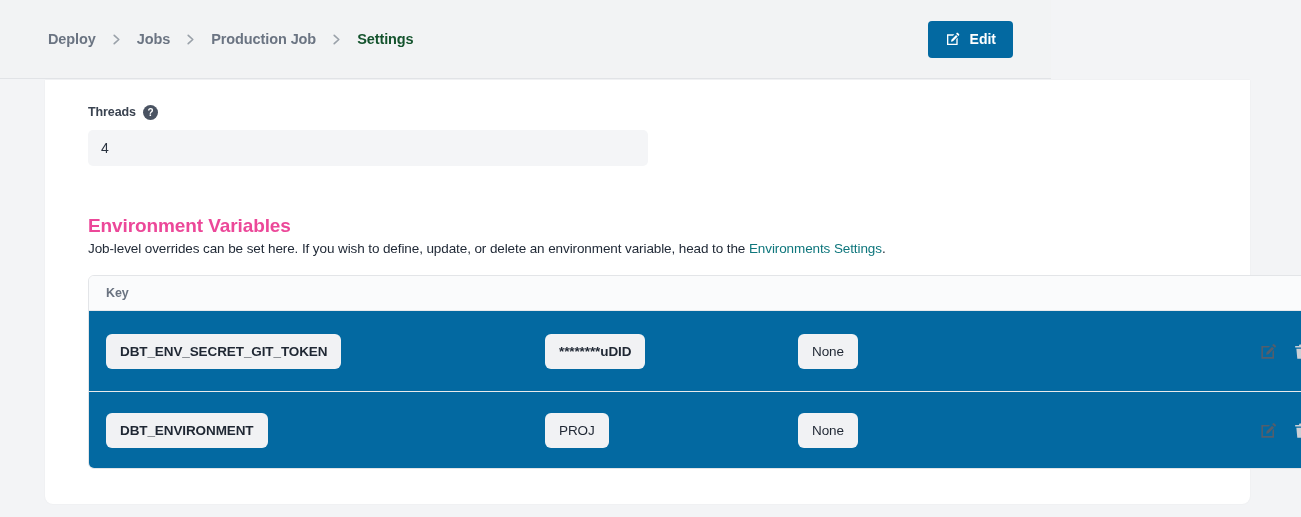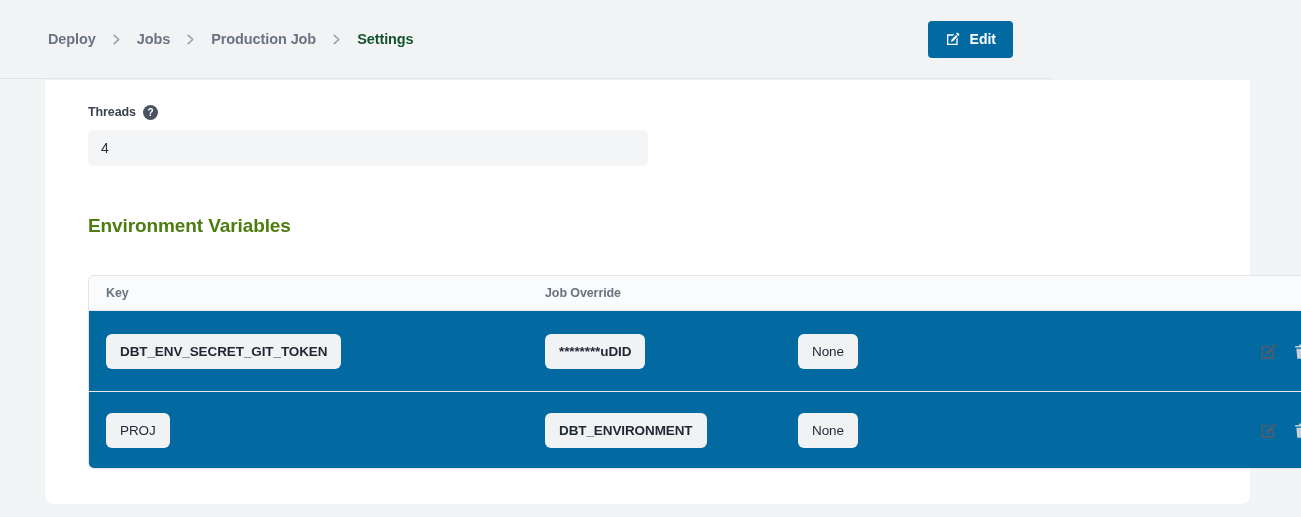--- a/index.html
+++ b/index.html
@@ -61,21 +61,21 @@
     position:absolute; left:43px; top:50px;
     width:560px; height:36px;
     background:#f4f5f7; border:none; border-radius:5px;
     font-family:inherit; font-size:14px; color:#2a3340;
     padding:0 13px;
   }
 
   
   .section-title {
     position:absolute; left:43px; top:135px;
-    font-size:19px; font-weight:700; color:#4d7c0f;
+    font-size:19px; font-weight:700; color:#ec4899;
   }
   .section-desc {
     position:absolute; left:43px; top:161px;
     font-size:13.5px; color:#222b38;
   }
   .section-desc a { color:#0e767c; text-decoration:none; cursor:pointer; }
 
   
   .env-table {
     position:absolute; left:43px; top:195px;
@@ -152,25 +152,25 @@
 
 <div class="card">
 
   <div class="threads-label-row">
     <span class="threads-label">Threads</span>
     <span class="help-icon">?</span>
   </div>
   <input class="threads-input" type="text" readonly="" value="4" style="">
 
   <h2 class="section-title">Environment Variables</h2>
+  <p class="section-desc"><span>Job-level overrides can be set here. If you wish to define, update, or delete an environment variable, head to the </span><a>Environments Settings</a><span>.</span></p>
 
   <div class="env-table">
     <div class="t-grid t-head">
       <div class="th">Key</div>
-      <div class="th">Job Override</div>
       <div class="th"></div>
     </div>
 
     <div class="t-grid t-row">
       <div class="t-cell"><span class="pill key">DBT_ENV_SECRET_GIT_TOKEN</span></div>
       <div class="t-cell"><span class="pill masked">********uDID</span></div>
       <div class="t-cell"><span class="pill">None</span></div>
       <div class="actions">
         <button class="icon-btn icon-edit" title="">
           <svg viewBox="0 0 24 24">
@@ -180,22 +180,22 @@
         </button>
         <button class="icon-btn icon-trash" title="">
           <svg viewBox="0 0 24 24">
               <path d="M9.5 3h5l.8 2H20v2H4V5h4.7zM5.5 8.5h13L17.3 21H6.7z"></path>
             </svg>
         </button>
       </div>
     </div>
 
     <div class="t-grid t-row" style="height:77px">
+      <div class="t-cell"><span class="pill key">DBT_ENVIRONMENT</span></div>
       <div class="t-cell"><span class="pill">PROJ</span></div>
-      <div class="t-cell"><span class="pill key">DBT_ENVIRONMENT</span></div>
       <div class="t-cell"><span class="pill">None</span></div>
       <div class="actions">
         <button class="icon-btn icon-edit" title="">
           <svg viewBox="0 0 24 24">
               <path d="M3 5h11l-2 2H5v12h12v-7l2-2v11H3z"></path>
               <path d="M21.2 4.8l-2-2a1 1 0 0 0-1.4 0l-1.2 1.2 3.4 3.4 1.2-1.2a1 1 0 0 0 0-1.4zM9.6 13l-.6 3 3-.6 7-7-2.4-2.4z"></path>
             </svg>
         </button>
         <button class="icon-btn icon-trash" title="">
           <svg viewBox="0 0 24 24">

